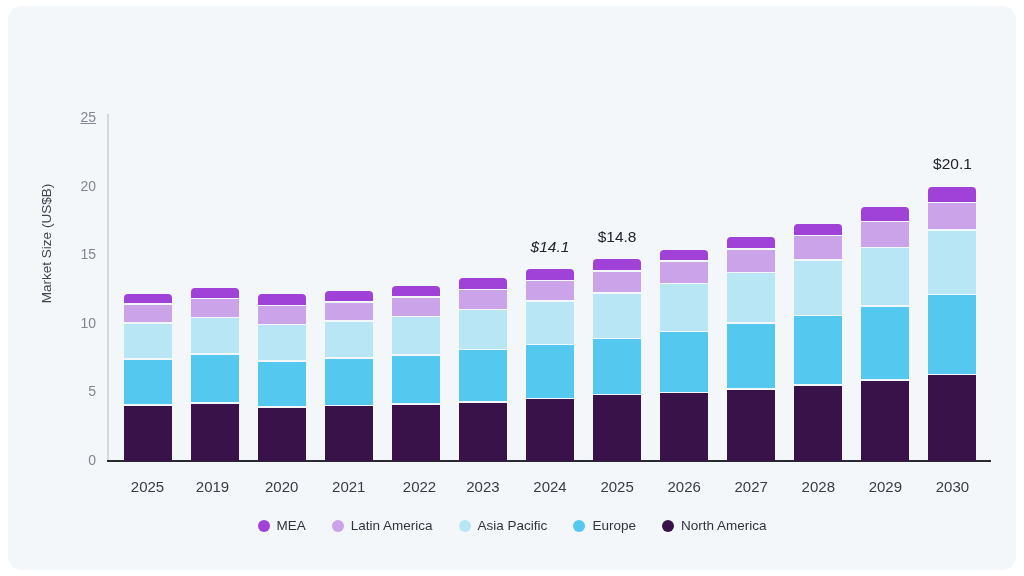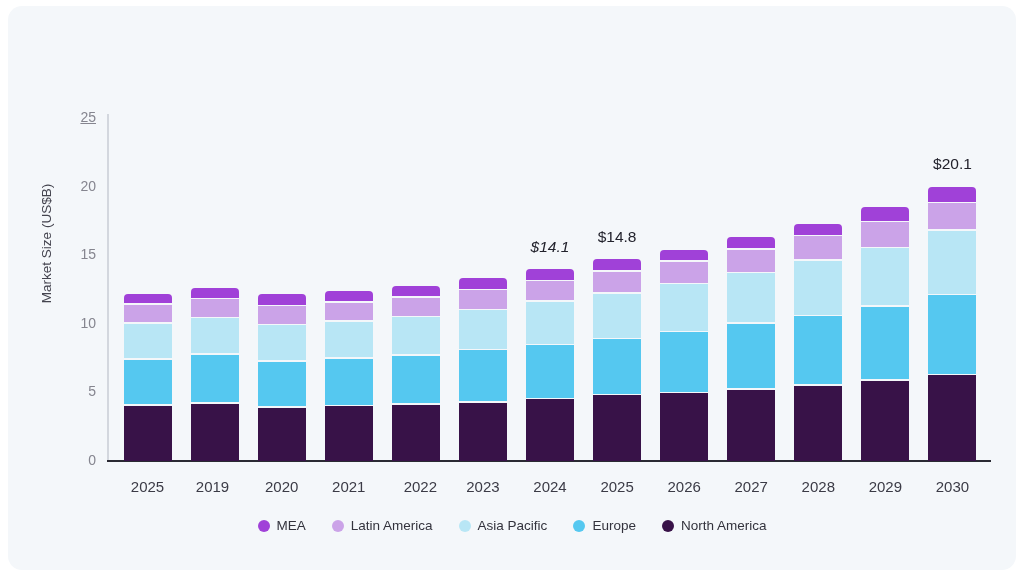--- a/index.html
+++ b/index.html
@@ -215,21 +215,21 @@
           <div class="seg" style="background: rgb(85, 200, 240); bottom: 87.122px; height: 78.762px;"></div>
           <div class="seg" style="background: rgb(56, 18, 72); bottom: 0px; height: 85.622px;"></div>
           <div class="bar-label" style="bottom: 287.772px;">$20.1</div>
         </div>
       </div>
     <div id="x-labels">
         <div class="x-tick" style="left: 106px; width: 67.0769px;">2025</div>
         <div class="x-tick" style="left: 171px; width: 67.0769px;">2019</div>
         <div class="x-tick" style="left: 240.154px; width: 67.0769px;">2020</div>
         <div class="x-tick" style="left: 307.231px; width: 67.0769px;">2021</div>
-        <div class="x-tick" style="left: 362px; width: 67.0769px; text-align: right;">2022</div>
+        <div class="x-tick" style="left: 378px; width: 67.0769px;">2022</div>
         <div class="x-tick" style="left: 441.385px; width: 67.0769px;">2023</div>
         <div class="x-tick" style="left: 508.462px; width: 67.0769px;">2024</div>
         <div class="x-tick" style="left: 575.538px; width: 67.0769px;">2025</div>
         <div class="x-tick" style="left: 642.615px; width: 67.0769px;">2026</div>
         <div class="x-tick" style="left: 709.692px; width: 67.0769px;">2027</div>
         <div class="x-tick" style="left: 776.769px; width: 67.0769px;">2028</div>
         <div class="x-tick" style="left: 843.846px; width: 67.0769px;">2029</div>
         <div class="x-tick" style="left: 910.923px; width: 67.0769px;">2030</div>
       </div>
   </div>

